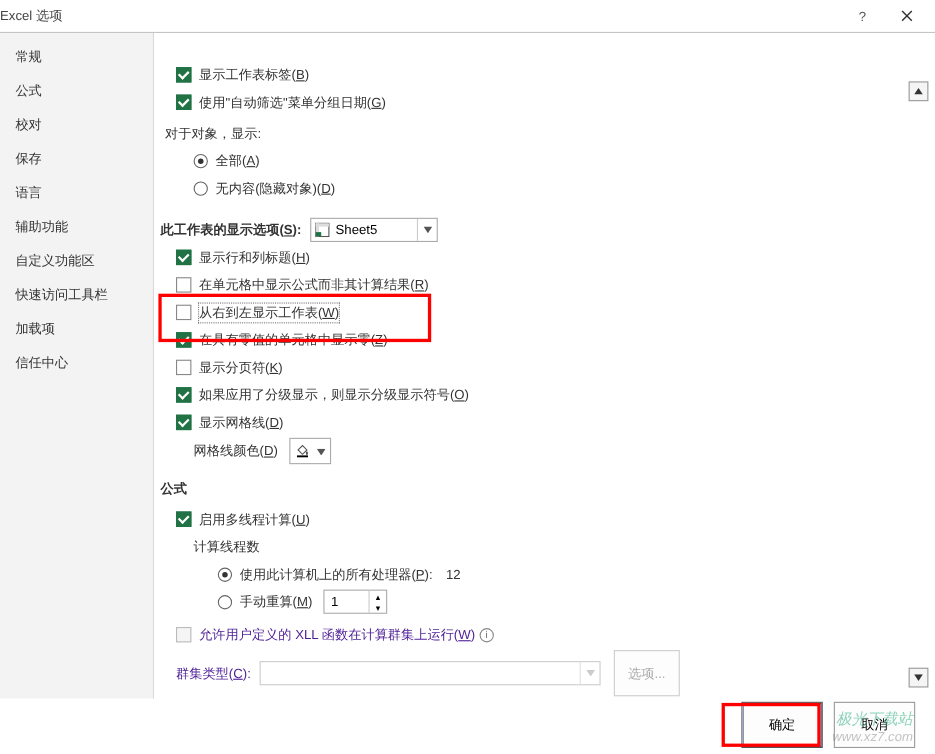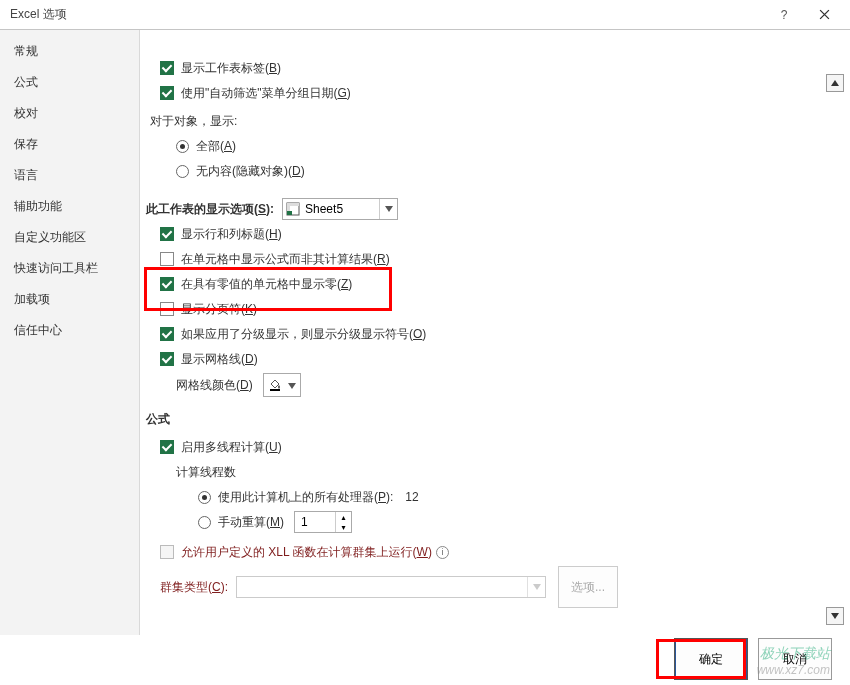--- a/index.html
+++ b/index.html
@@ -13,21 +13,21 @@
       background: #fff;
       width: 850px;
       height: 685px;
       overflow: hidden;
       position: relative;
     }
     .title-bar {
       height: 30px;
       display: flex;
       align-items: center;
-      padding: 0 6px 0 10px;
+      padding: 0 6px 0 0;
       border-bottom: 1px solid #c5c5c5;
       background: #fff;
     }
     .title-bar .title {
       flex: 1;
       color: #444;
     }
     .title-bar .ctrl {
       width: 40px;
       height: 28px;
@@ -130,21 +130,21 @@
       content: "";
       width: 5px;
       height: 5px;
       background: #333;
       border-radius: 50%;
     }
     .lbl {
       color: #333;
     }
     .lbl u { text-decoration: underline; }
-    .lbl.disabled { color: #7f1d1d; }
+    .lbl.disabled { color: #4c1d95; }
     .section-hdr {
       font-weight: bold;
       margin: 14px 0 8px 0;
       padding-left: 0;
       color: #333;
     }
     .combo {
       display: inline-flex;
       align-items: center;
       border: 1px solid #aaa;
@@ -344,20 +344,24 @@
 
     <div class="row indent1">
       <span class="checkbox checked"></span>
       <span class="lbl">显示行和列标题(<u>H</u>)</span>
     </div>
     <div class="row indent1">
       <span class="checkbox"></span>
       <span class="lbl">在单元格中显示公式而非其计算结果(<u>R</u>)</span>
     </div>
     <div class="row indent1">
+      <span class="checkbox"></span>
+      <span class="lbl" style="outline:1px dotted #777;">从右到左显示工作表(<u>W</u>)</span>
+    </div>
+    <div class="row indent1">
       <span class="checkbox checked"></span>
       <span class="lbl">在具有零值的单元格中显示零(<u>Z</u>)</span>
     </div>
     <div class="row indent1">
       <span class="checkbox"></span>
       <span class="lbl">显示分页符(<u>K</u>)</span>
     </div>
     <div class="row indent1">
       <span class="checkbox checked"></span>
       <span class="lbl">如果应用了分级显示，则显示分级显示符号(<u>O</u>)</span>

